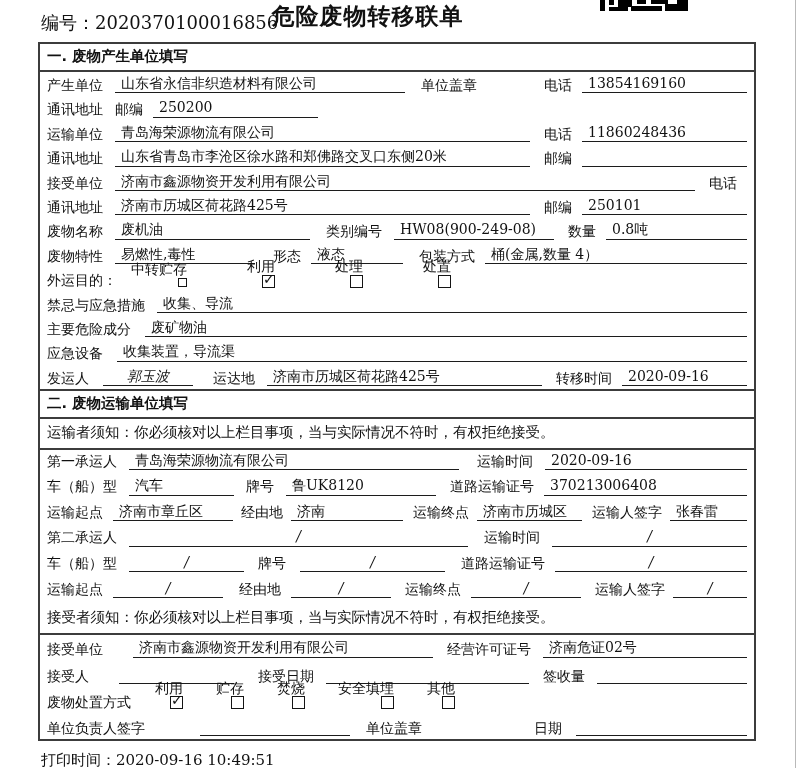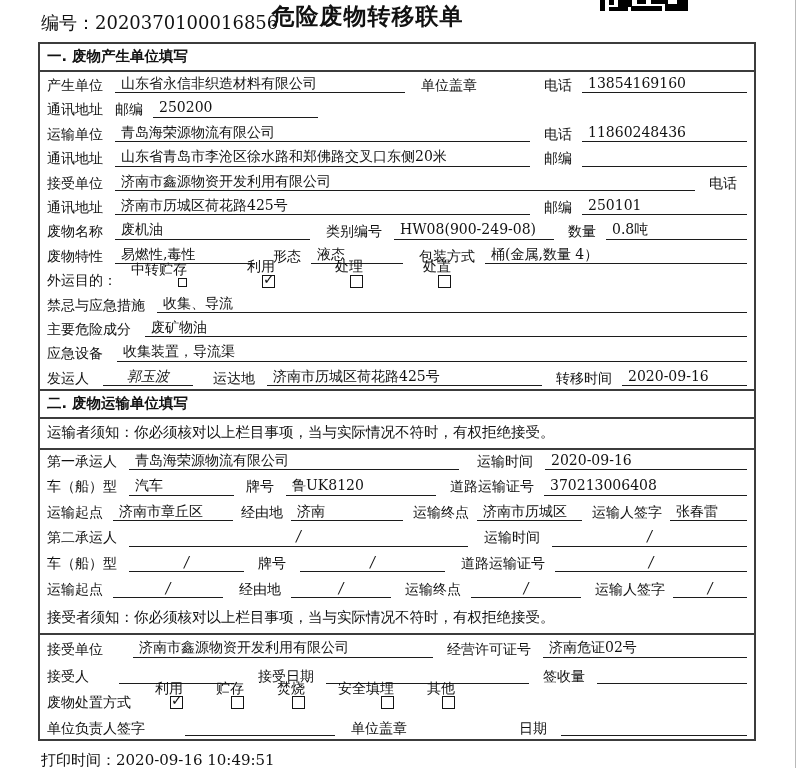--- a/index.html
+++ b/index.html
@@ -32,21 +32,21 @@
 
   .row { display: flex; align-items: flex-end; padding: 0 7px 3px 7px; height: 24.4px; }
   .row.h2 { height: 25.6px; align-items: center; }
   .row.h3 { height: 26.2px; }
   .lbl { white-space: nowrap; line-height: 1.1; }
   .u { display: inline-block; border-bottom: 1.2px solid #1c1c1c; white-space: nowrap;
        overflow: hidden; padding: 0 3px 1px 6px; line-height: 1.1; min-height: 16px; }
   .grow { flex: 1 1 auto; min-width: 0; }
   .ctr { text-align: center; padding-left: 3px; font-style: italic; }
   .mr8{margin-right:8px}.mr10{margin-right:10px}.mr12{margin-right:12px}.mr14{margin-right:14px}
-  .mr24{margin-right:24px}.mr30{margin-right:30px}.mr40{margin-right:40px}
+  .mr24{margin-right:24px}.mr30{margin-right:30px}.mr40{margin-right:55px}
   .ml8{margin-left:8px}.ml10{margin-left:10px}.ml12{margin-left:12px}.ml14{margin-left:14px}
   .ml16{margin-left:16px}.ml18{margin-left:18px}.ml20{margin-left:20px}.ml24{margin-left:24px}
 
   
   .opt { display: inline-flex; align-items: flex-end; flex-direction: column; }
   .optp { margin-right: 60px; }
   .optd { margin-right: 33px; }
   .cb { width: 13px; height: 13px; border: 1.5px solid #141414; margin-left: 9px; margin-bottom: 1px;
         display: inline-block; position: relative;
         font-family: "DejaVu Sans", "Liberation Sans", sans-serif; }

